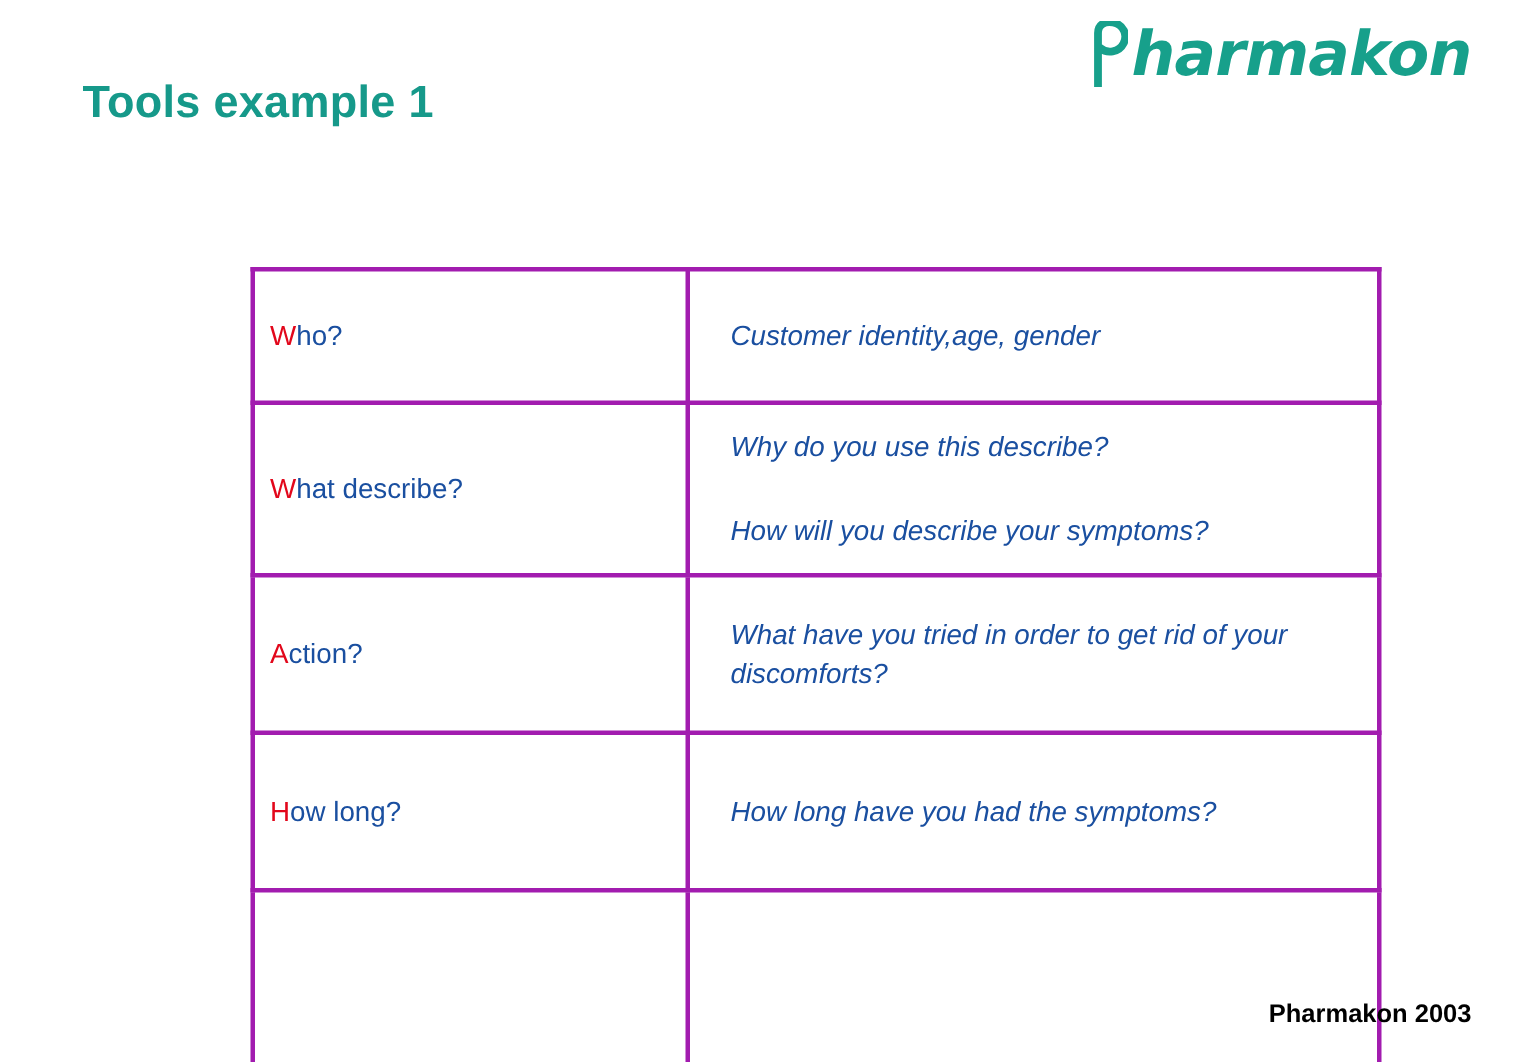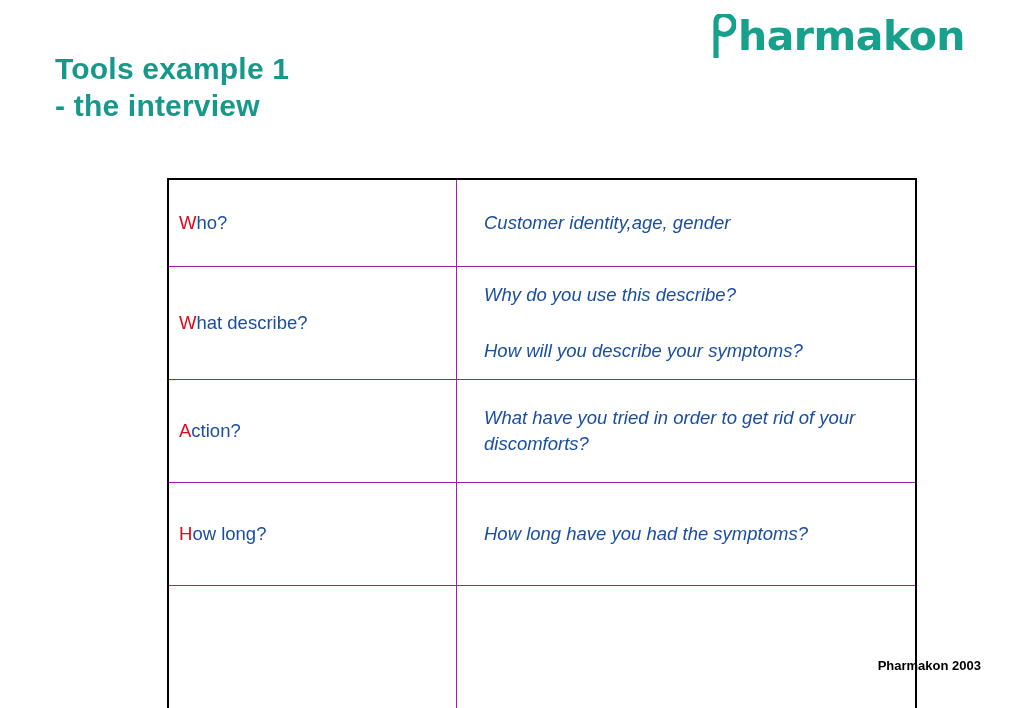--- a/index.html
+++ b/index.html
@@ -12,23 +12,24 @@
     height: 708px;
     position: relative;
     font-family: "Liberation Sans", sans-serif;
     overflow: hidden;
   }
 
   
   .logo {
     position: absolute;
     top: 14px;
-    right: 58px;
+    right: 42px;
     display: flex;
     align-items: center;
+    font-style: italic;
   }
   .logo-mark {
     width: 26px;
     height: 44px;
     margin-right: 2px;
     display: block;
   }
   .logo-text {
     font-family: "DejaVu Sans", sans-serif;
     font-size: 41px;
@@ -58,21 +59,21 @@
     top: 178px;
     width: 684px;
   }
   table.matrix {
     border-collapse: collapse;
     width: 684px;
     table-layout: fixed;
     border: 2px solid #000000;
   }
   table.matrix td {
-    border: 1px solid #a21caf;
+    border: 3px solid #a21caf;
     vertical-align: middle;
     color: #1a4fa0;
     font-size: 18.5px;
     line-height: 26px;
     padding: 10px 12px 10px 10px;
   }
   table.matrix td.col-q {
     width: 265px;
     padding-left: 10px;
   }
@@ -90,39 +91,38 @@
   td.tall-2 { height: 92px; }
   td.tall-3 { height: 82px; }
   td.tall-4 { height: 82px; }
   td.tall-5 { height: 76px; }
   td.tall-6 { height: 106px; }
 
   
   .footer {
     position: absolute;
     right: 42px;
-    bottom: 35px;
-    font-size: 13px;
+    bottom: 22px;
+    font-size: 17px;
     font-weight: bold;
     color: #000000;
   }
 </style>
 </head>
 <body>
 
 <div class="logo">
   <svg class="logo-mark" viewBox="0 0 26 44" aria-hidden="true">
     <path d="M6 44 L6 8 C6 2 11 0 16 1 C23 2.5 26 9 23 15 C20 21 12 22 7.5 18" fill="none" stroke="#17a08b" stroke-width="5.2" stroke-linecap="round"></path>
   </svg>
   <span class="logo-text">harmakon</span>
 </div>
 
 <div class="title-block">
   <span class="title-line">Tools example 1</span>
-  <span class="title-line">- the interview</span>
 </div>
 
 <div class="tbl-wrap">
   <table class="matrix">
     <tbody>
       <tr>
         <td class="col-q tall-1"><span class="hl">W</span><span>ho?</span></td>
         <td class="col-a tall-1">
           <span class="ans-line">Customer identity,age, gender</span>
         </td>

